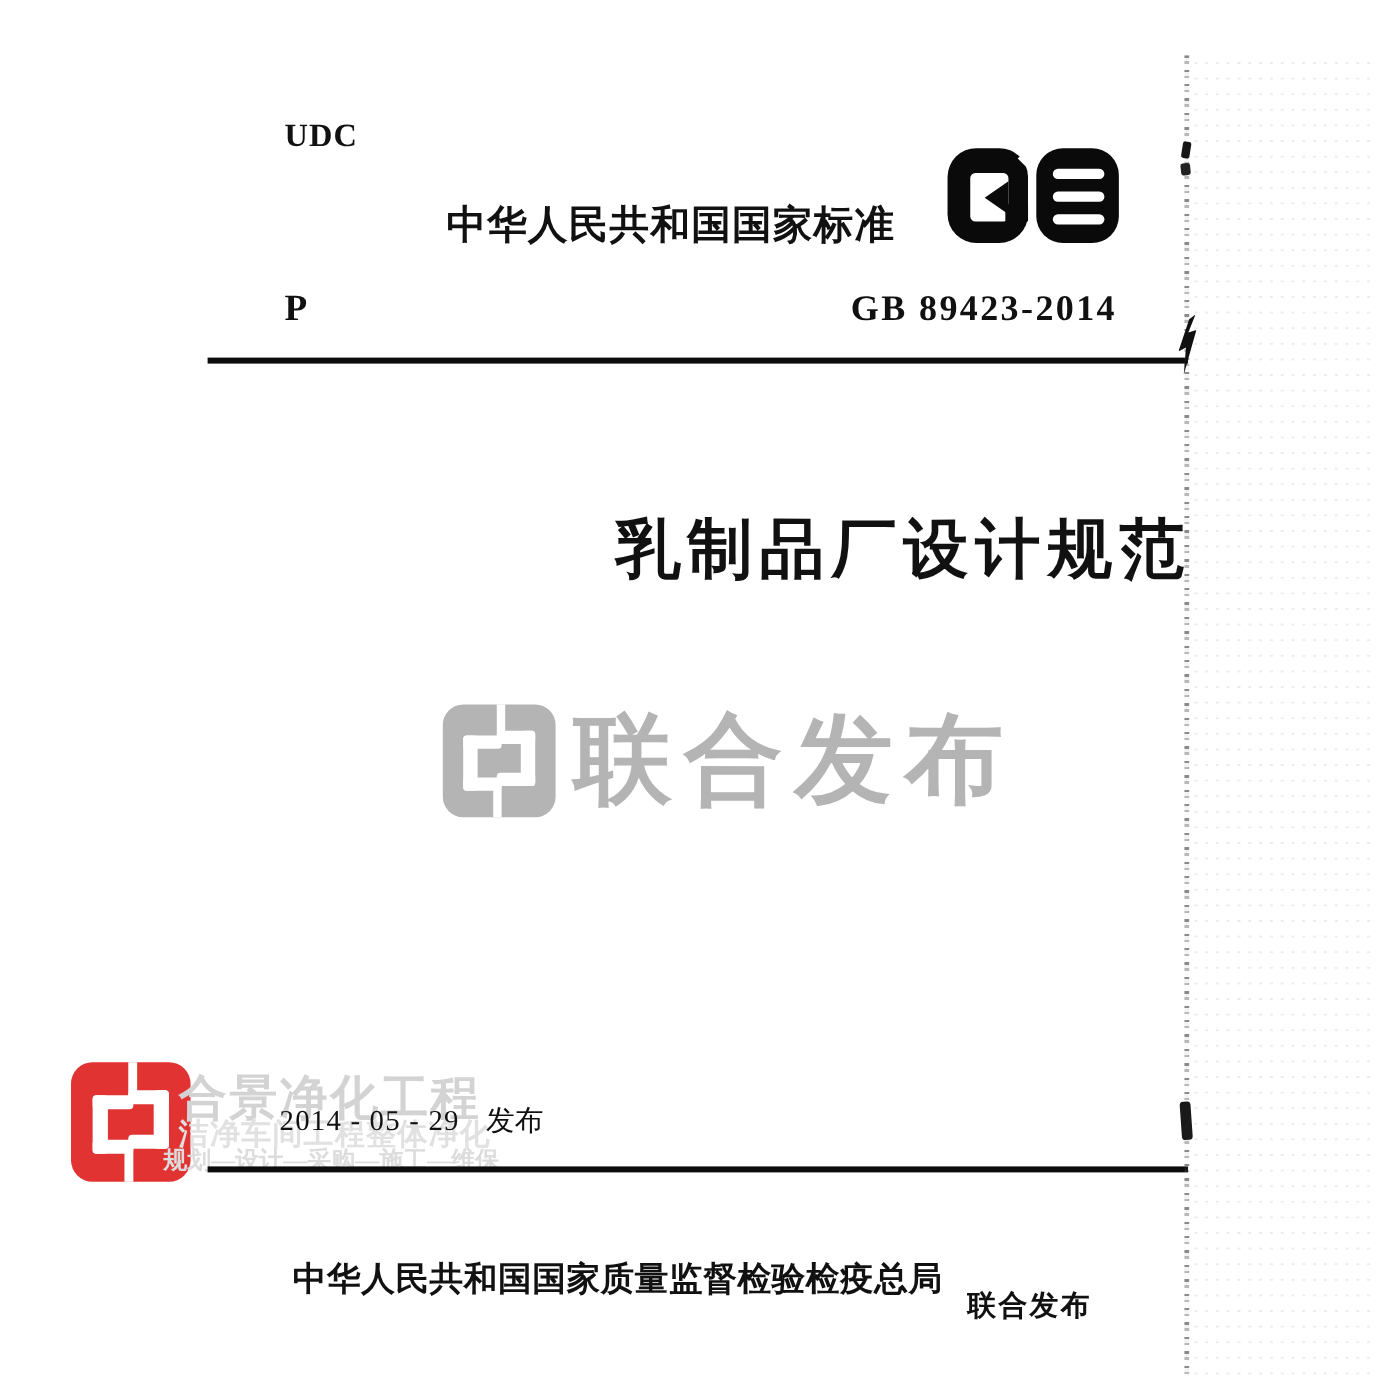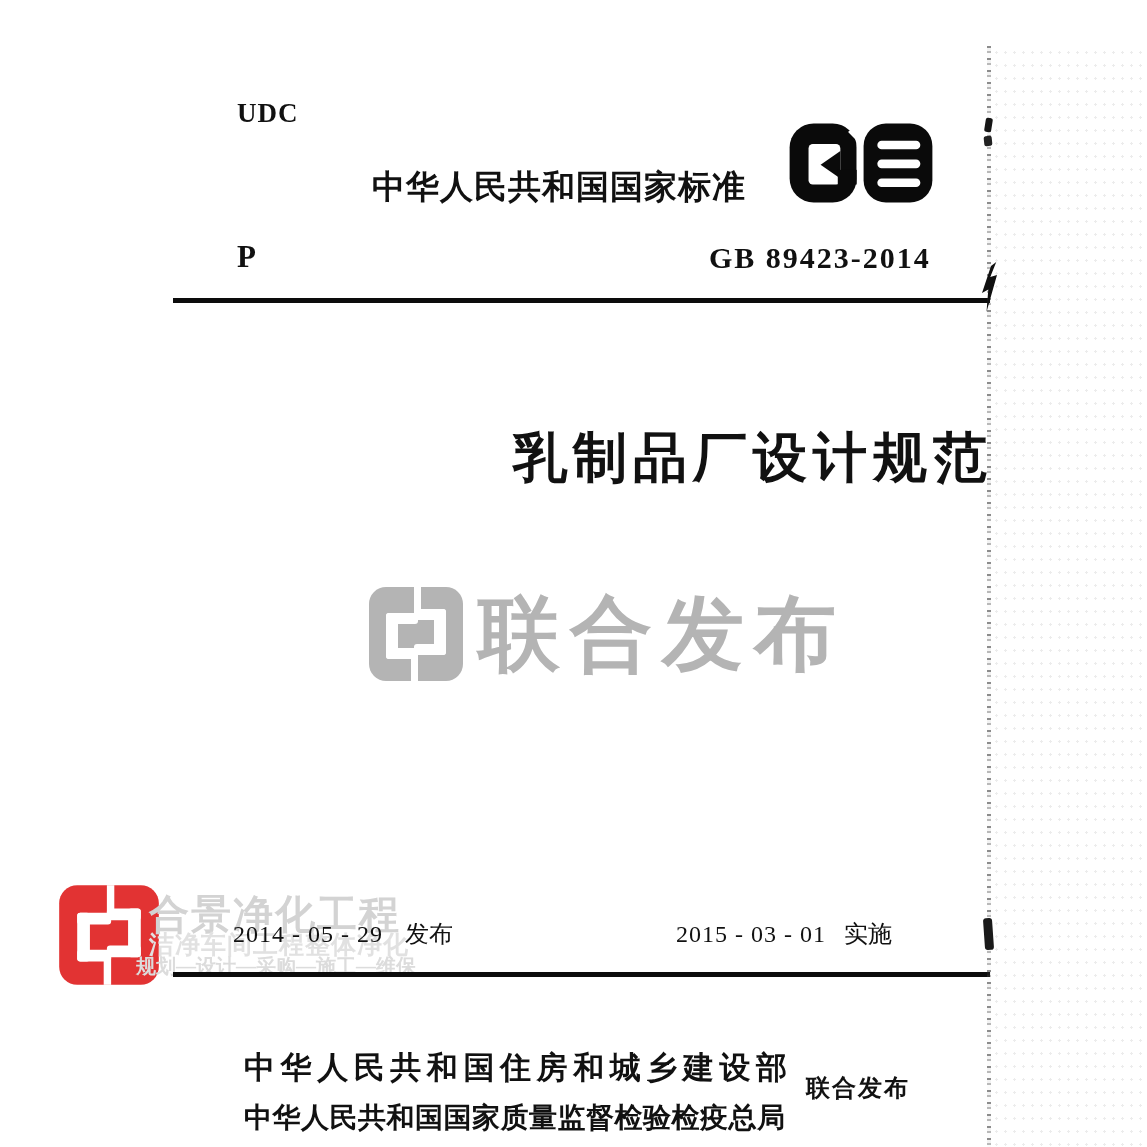--- a/index.html
+++ b/index.html
@@ -128,29 +128,24 @@
     <use href="#hj-logo"></use>
   </svg>
   <div class="abs stamp-line1">合景净化工程</div>
   <div class="abs stamp-line2">洁净车间工程整体净化</div>
   <div class="abs stamp-line3">规划—设计—采购—施工—维保</div>
 
   <div class="abs date-row date-issue">
     <span class="date-num">2014 - 05 - 29</span>
     <span>发布</span>
   </div>
-  <div class="abs date-row date-impl">
-    <span class="date-num">2015 - 03 - 01</span>
-    <span>实施</span>
-  </div>
 
   <div class="abs rule rule-bottom"></div>
 
   <div class="abs pub-block">
-    <p class="pub-line1">中华人民共和国住房和城乡建设部</p>
     <p class="pub-line2">中华人民共和国国家质量监督检验检疫总局</p>
   </div>
   <div class="abs joint-label">联合发布</div>
 
   <div class="abs scan-noise"></div>
   <div class="abs scan-line"></div>
   <div class="abs edge-mark-a"></div>
   <div class="abs edge-mark-b"></div>
   <div class="abs edge-arrow"></div>
   <div class="abs edge-blob"></div>

